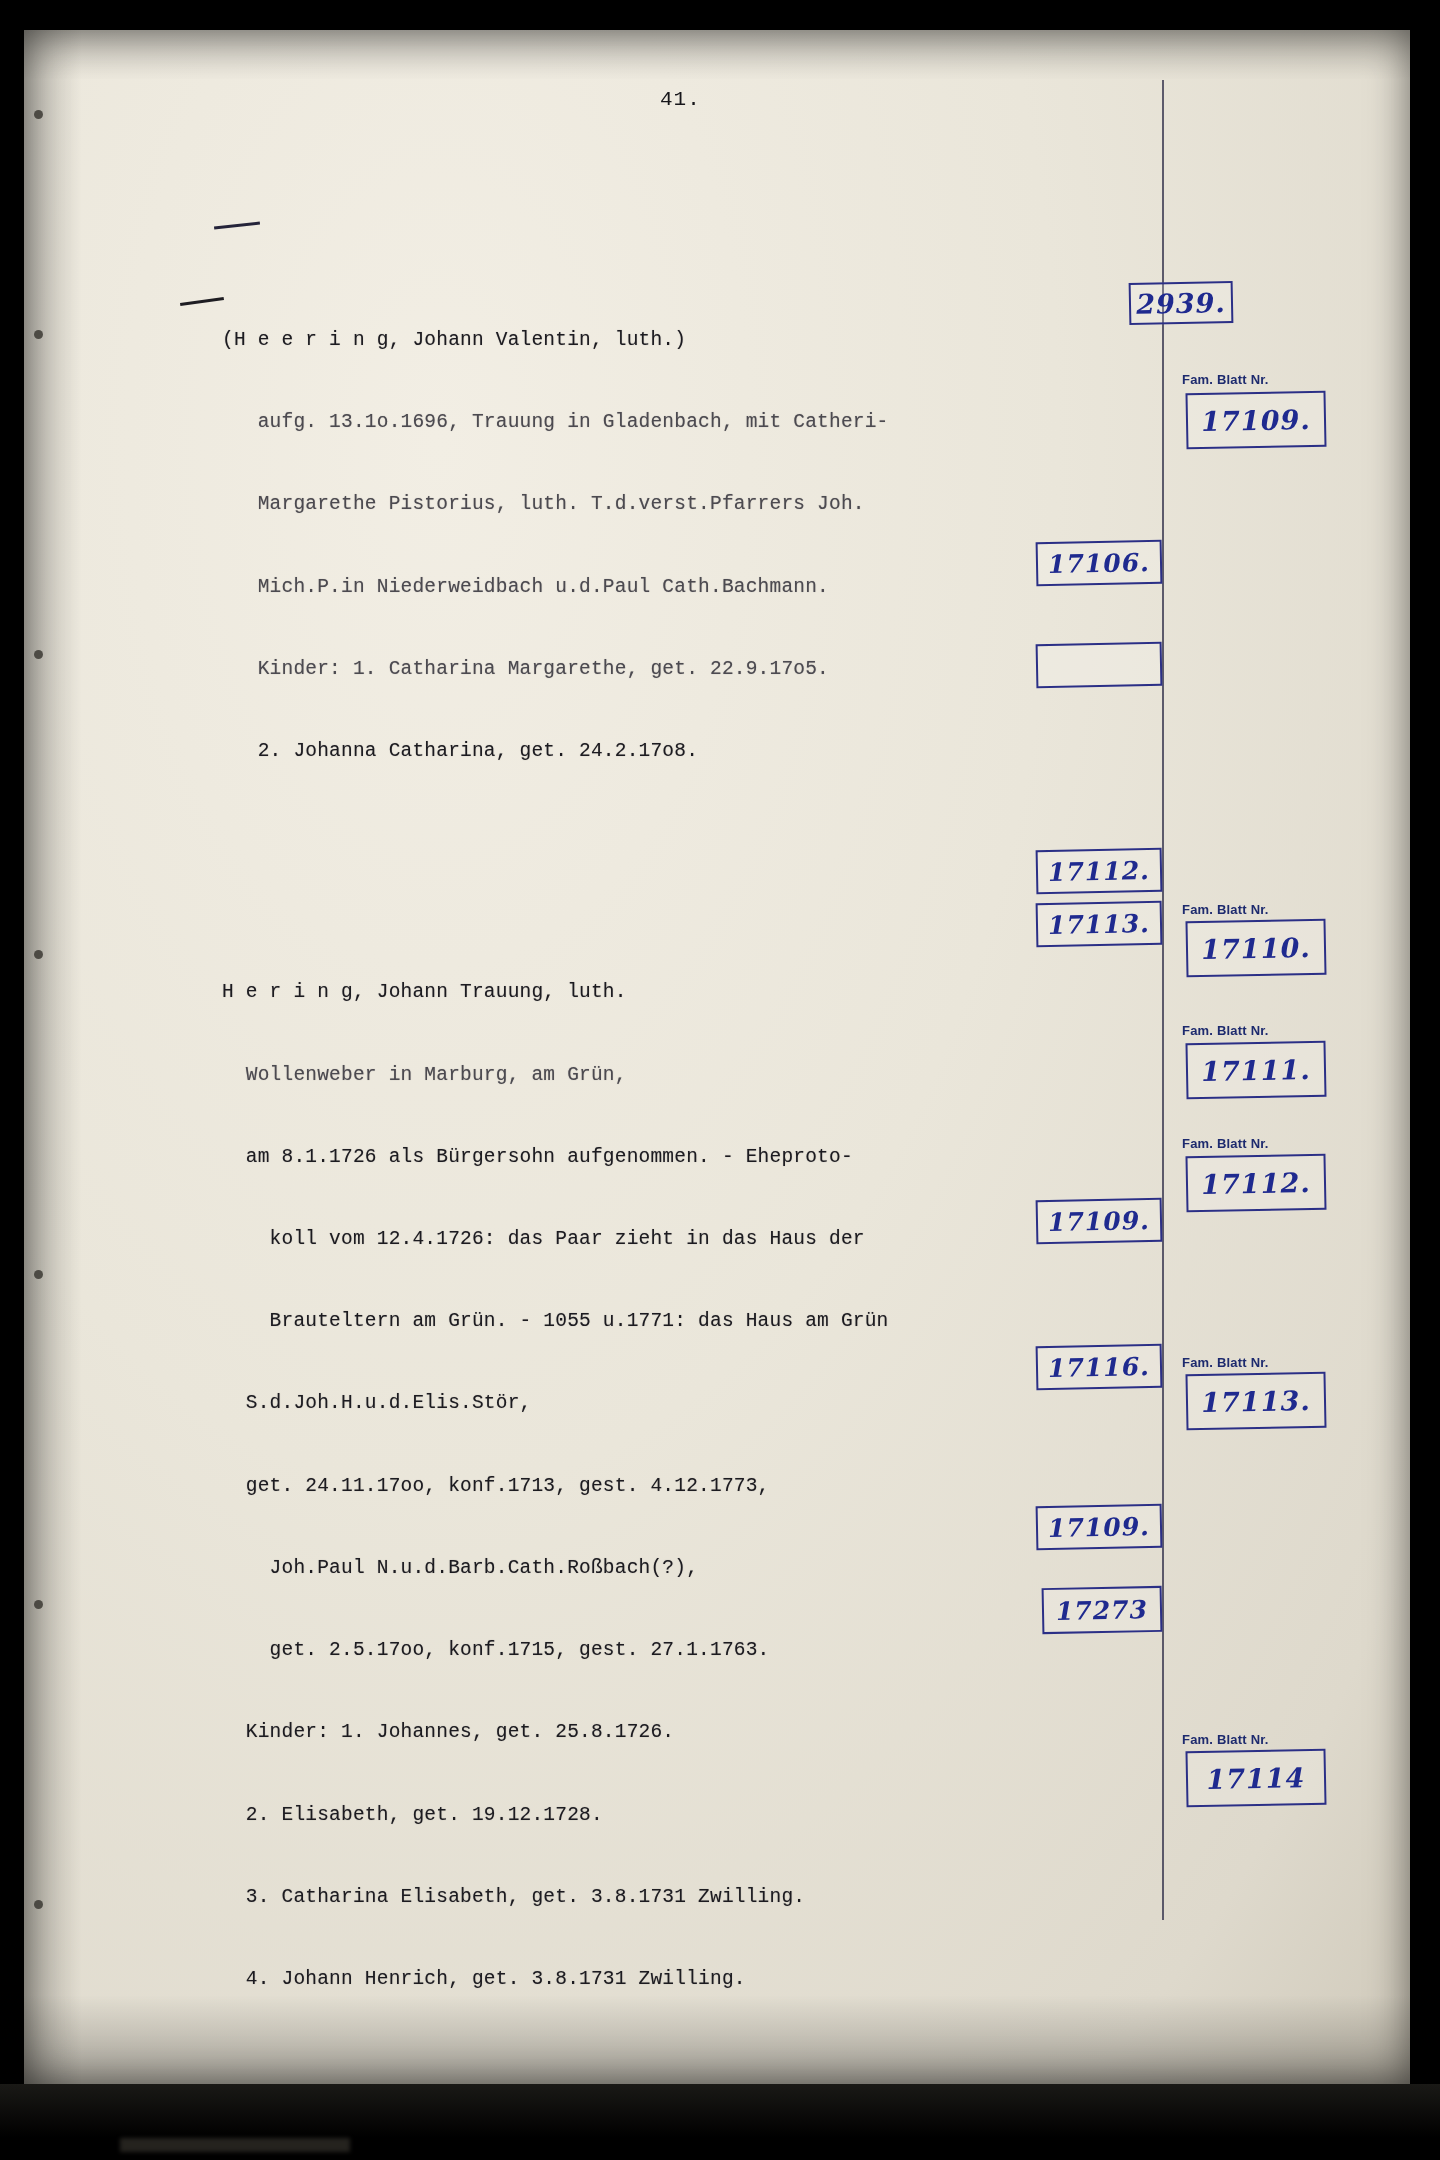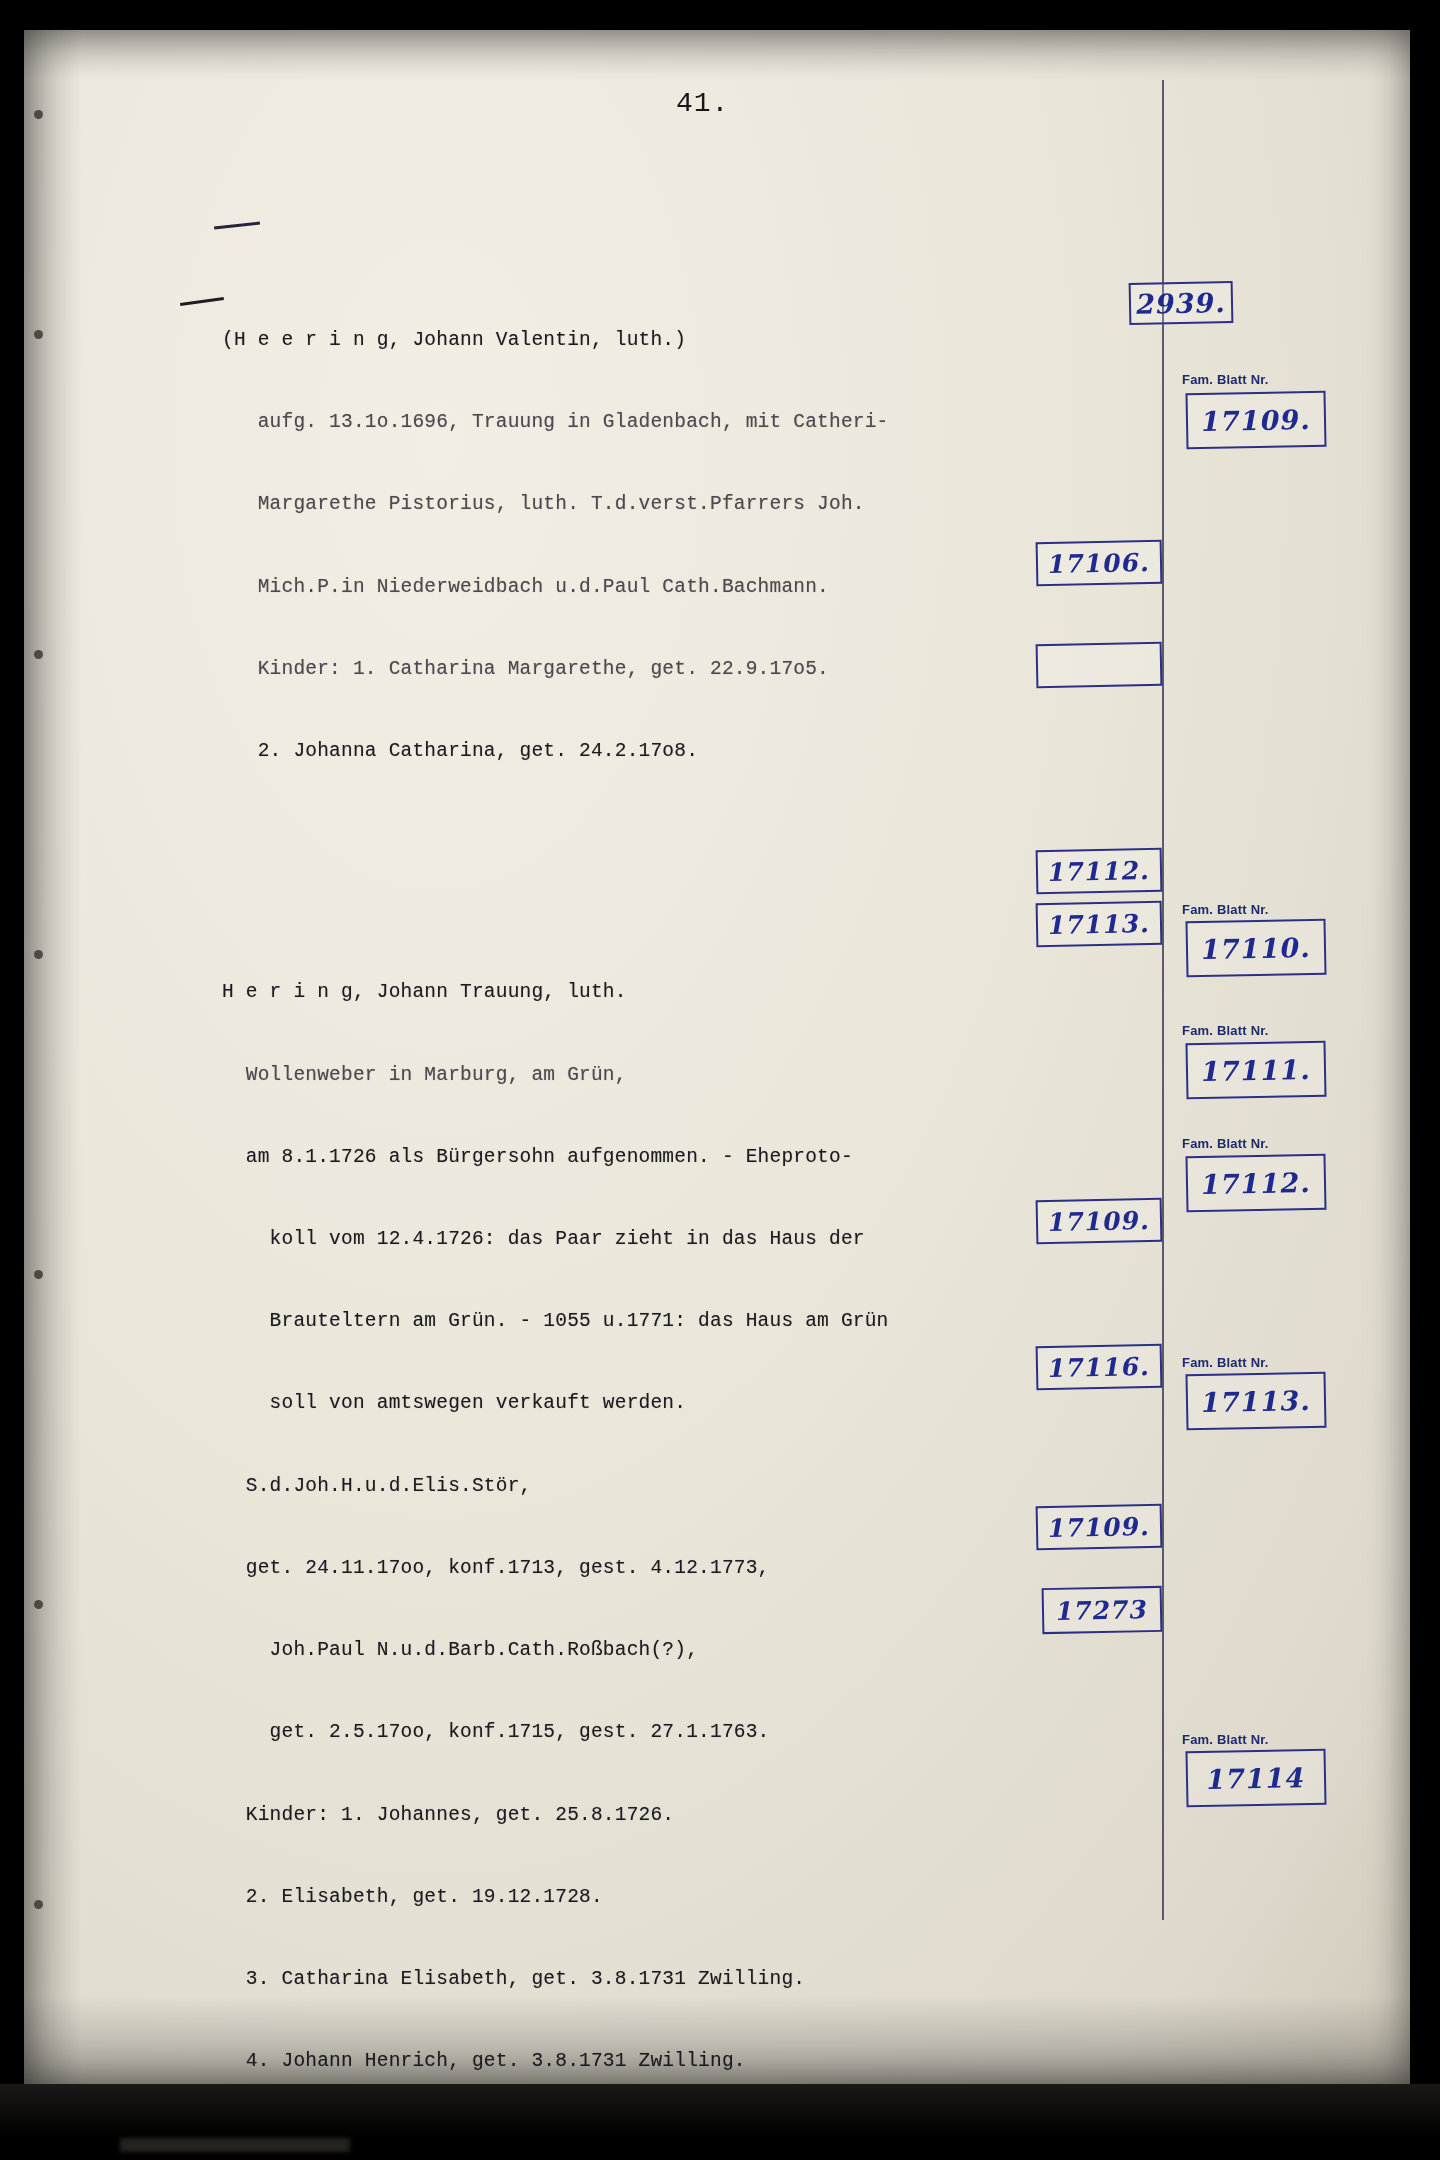--- a/index.html
+++ b/index.html
@@ -80,23 +80,23 @@
     left: 1162px;
     top: 80px;
     width: 2px;
     height: 1840px;
     background: #2e2c47;
     opacity: .75;
   }
 
   .pageno {
     position: absolute;
-    left: 676px;
+    left: 660px;
     top: 88px;
-    font-size: 28px;
+    font-size: 21px;
     color: #17161a;
     letter-spacing: 1px;
   }
 
   .body-text {
     position: absolute;
     left: 222px;
     top: 190px;
     width: 930px;
     color: #1c1b20;
@@ -188,21 +188,20 @@
       <span class="ln faint">   Kinder: 1. Catharina Margarethe, get. 22.9.17o5.</span>
       <span class="ln">   2. Johanna Catharina, get. 24.2.17o8.</span>
     </div>
 
     <div class="block">
       <span class="ln">H e r i n g, Johann Trauung, luth.</span>
       <span class="ln faint">  Wollenweber in Marburg, am Grün,</span>
       <span class="ln">  am 8.1.1726 als Bürgersohn aufgenommen. - Eheproto-</span>
       <span class="ln">    koll vom 12.4.1726: das Paar zieht in das Haus der</span>
       <span class="ln">    Brauteltern am Grün. - 1055 u.1771: das Haus am Grün</span>
-      <span class="ln">    soll von amtswegen verkauft werden.</span>
       <span class="ln">  S.d.Joh.H.u.d.Elis.Stör,</span>
       <span class="ln">  get. 24.11.17oo, konf.1713, gest. 4.12.1773,</span>
       <span class="ln">    Joh.Paul N.u.d.Barb.Cath.Roßbach(?),</span>
       <span class="ln">    get. 2.5.17oo, konf.1715, gest. 27.1.1763.</span>
       <span class="ln">  Kinder: 1. Johannes, get. 25.8.1726.</span>
       <span class="ln">  2. Elisabeth, get. 19.12.1728.</span>
       <span class="ln">  3. Catharina Elisabeth, get. 3.8.1731 Zwilling.</span>
       <span class="ln">  4. Johann Henrich, get. 3.8.1731 Zwilling.</span>
       
       

